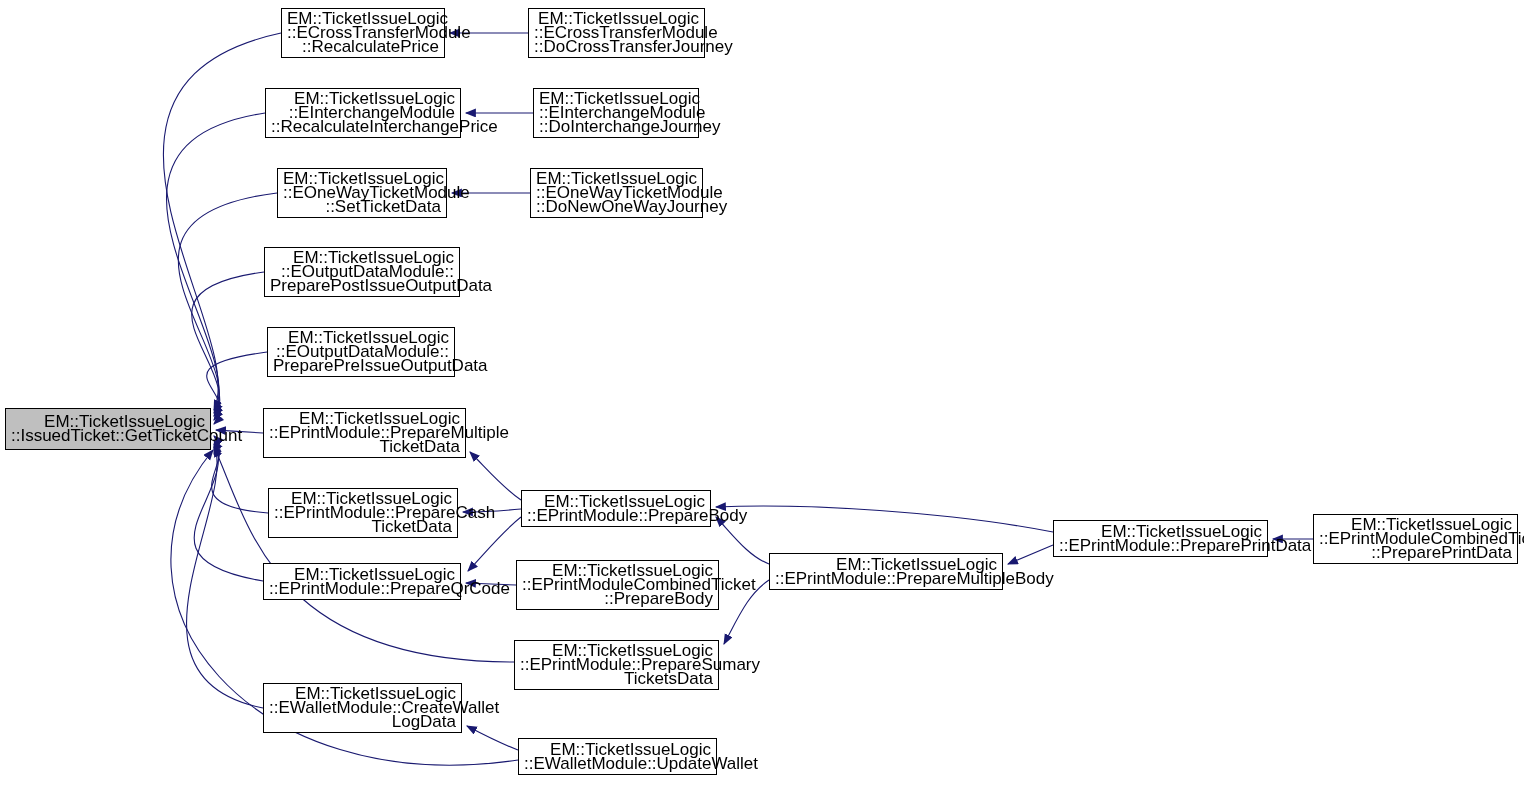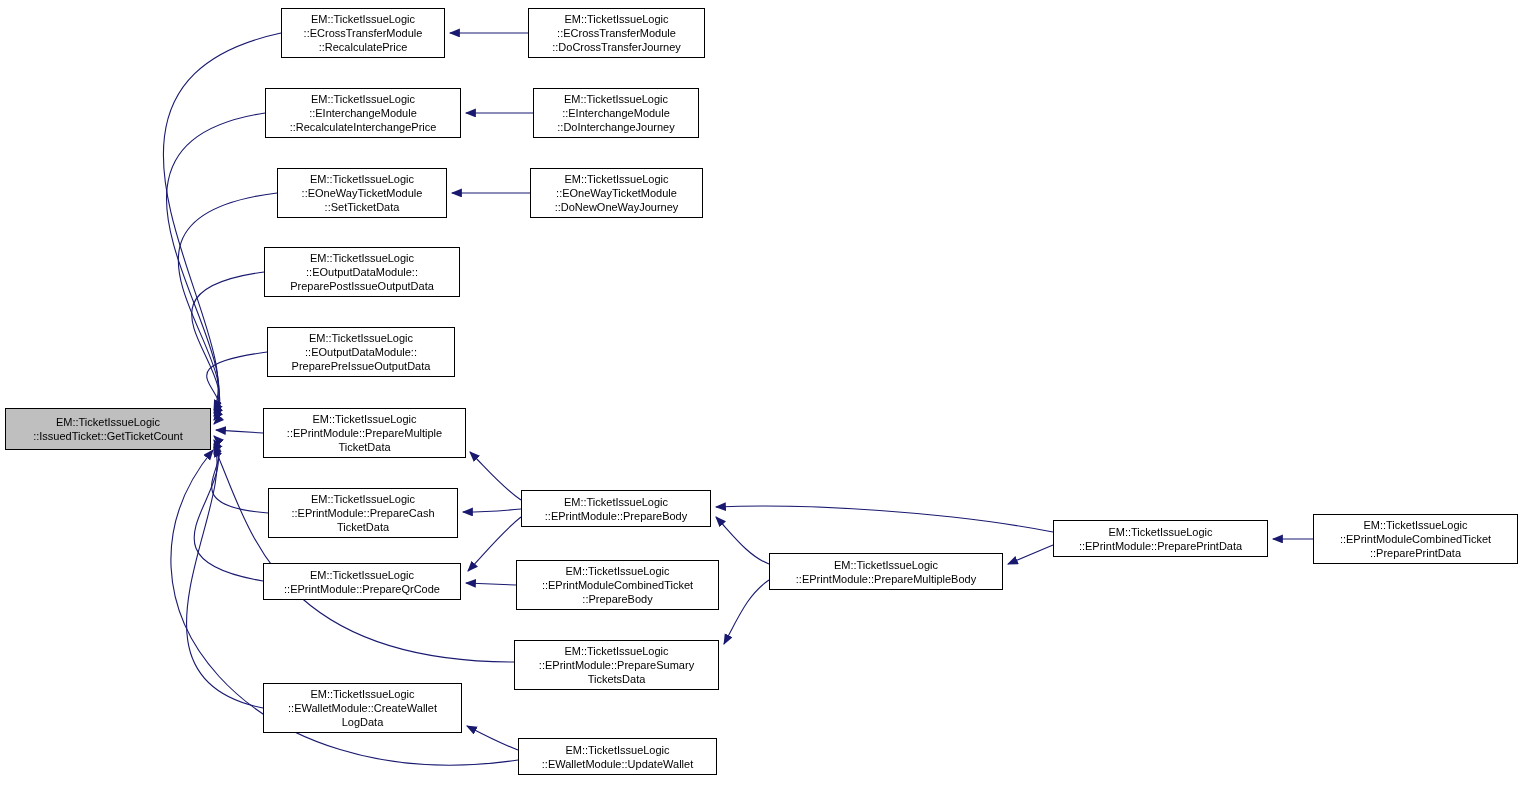--- a/index.html
+++ b/index.html
@@ -26,24 +26,24 @@
     fill: none;
     stroke: #191970;
     stroke-width: 1.1;
   }
   .node {
     position: absolute;
     box-sizing: border-box;
     border: 1px solid #000000;
     background: #ffffff;
     color: #000000;
-    font-size: 11px;
+    font-size: 17px;
     line-height: 14px;
     white-space: pre-line;
-    text-align: center;
+    text-align: right;
     padding: 3px 5px;
     display: flex;
     flex-direction: column;
     justify-content: center;
     cursor: pointer;
   }
   .node.highlight {
     background: #bfbfbf;
     border-width: 1.5px;
   }

